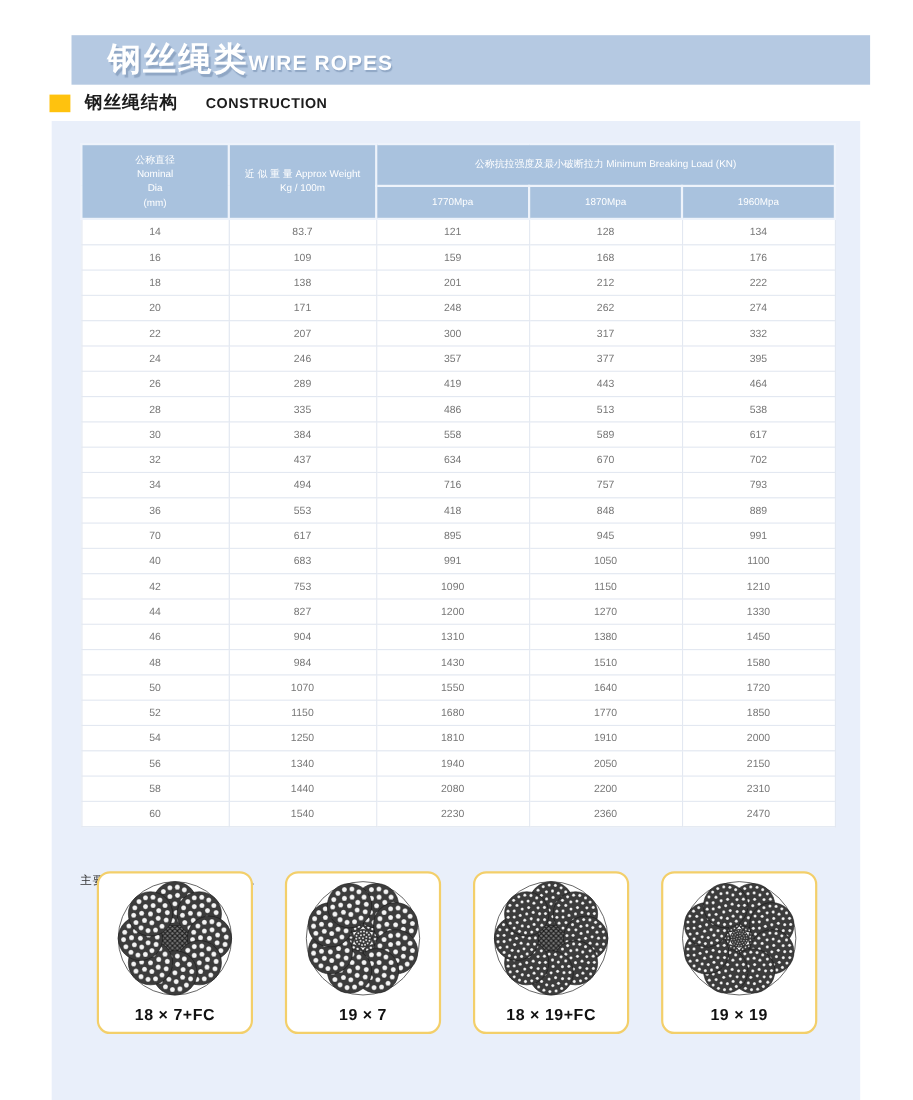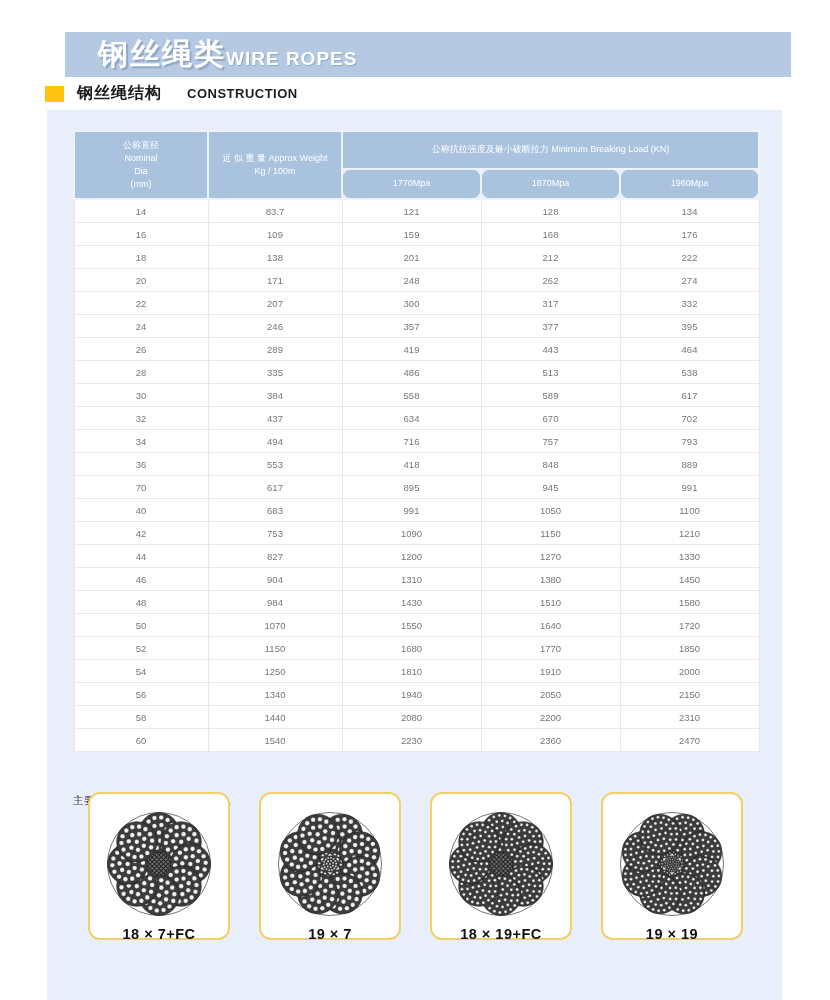--- a/index.html
+++ b/index.html
@@ -19,31 +19,31 @@
   .section-en{font-size:13px;font-weight:bold;color:#1c1c1c;margin-left:25px;letter-spacing:.5px;}
 
   
   .panel{position:absolute;left:47px;top:110px;width:735px;height:948px;background:#e9effa;}
 
   
   table.rope{position:absolute;left:26px;top:20px;width:685px;border-collapse:collapse;table-layout:fixed;}
   table.rope th{background:#a9c2de;color:#fff;font-weight:normal;border:2px solid #eef3fb;
     font-size:9px;line-height:1.45;text-align:center;vertical-align:middle;}
   th.group-h{height:34px;}
-  th.grade-h{height:26px;font-size:9.5px;border-radius:11px;}
+  th.grade-h{height:26px;font-size:9.5px;}
   table.rope td{background:#fff;border:1px solid #e3e8f1;color:#777;font-size:9.5px;
     text-align:center;height:22px;padding:0;}
 
   
   .note{position:absolute;left:26px;top:648px;font-size:10.5px;color:#333;letter-spacing:.5px;margin-top:36px;}
 
   
   .cards{position:absolute;left:41px;top:682px;display:flex;gap:29px;}
   .card{width:142px;height:148px;background:#fff;border:2px solid #f3cf6a;border-radius:12px;
-    box-sizing:border-box;text-align:center;padding-top:14px;}
+    box-sizing:border-box;text-align:center;padding-top:3px;}
   .rope-holder{width:128px;height:116px;margin:0 auto;}
   .rope-holder svg{display:block;margin:0 auto;}
   .card-label{font-size:14.5px;font-weight:bold;color:#111;margin-top:2px;letter-spacing:.5px;}
 </style>
 </head>
 <body>
 
 <div id="page">
 
   <div class="banner">

